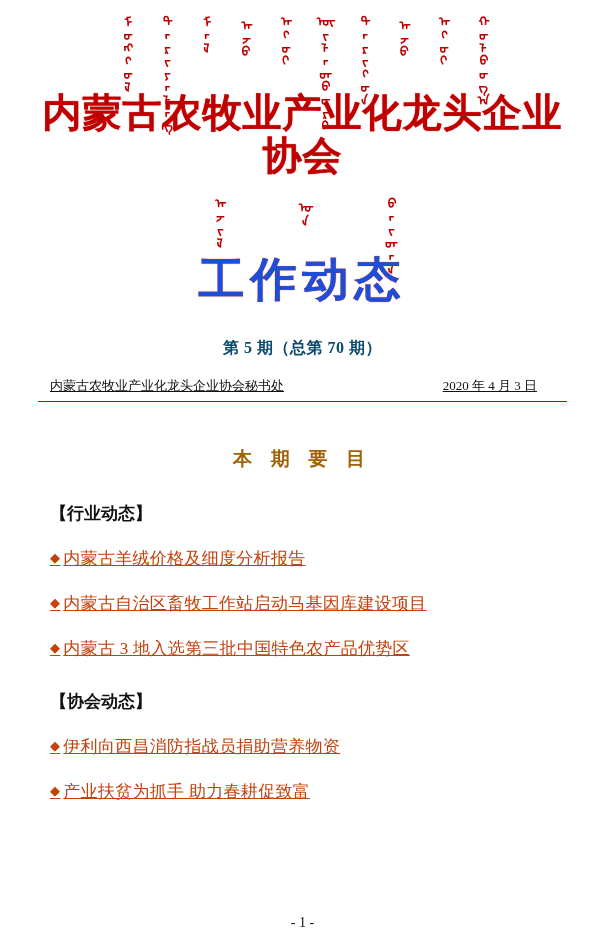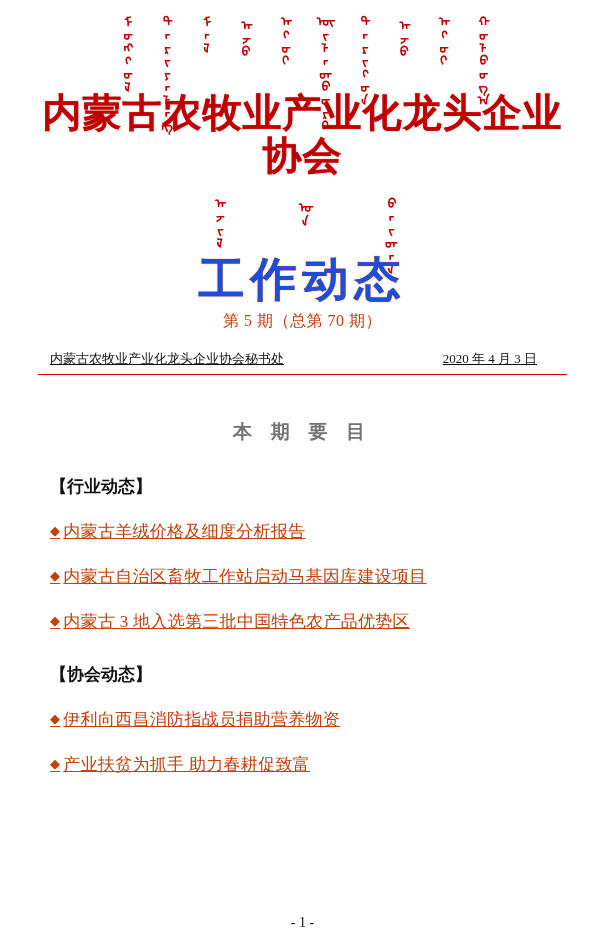--- a/index.html
+++ b/index.html
@@ -72,24 +72,24 @@
     font-size: 46px;
     letter-spacing: 6px;
     line-height: 1.15;
     margin-top: 2px;
     text-shadow: 0 0 1px #c00000;
   }
 
   .issue-line {
     text-align: center;
     font-size: 16px;
-    font-weight: 400;
-    margin-top: 4px;
+    font-weight: 700;
+    margin-top: 31px;
     letter-spacing: 0.5px;
-    color: #c2410c;
+    color: #0c4a6e;
   }
 
   .imprint {
     display: flex;
     justify-content: space-between;
     align-items: baseline;
     font-size: 13px;
     margin-top: 18px;
     padding: 0 12px 0 12px;
     color: #111;
@@ -103,21 +103,21 @@
     margin: 6px 0 0 0;
   }
 
   
   .contents-title {
     text-align: center;
     font-size: 19px;
     font-weight: 700;
     letter-spacing: 7px;
     margin-top: 44px;
-    color: #737373;
+    color: #a16207;
   }
   .section-head {
     font-size: 17px;
     font-weight: 700;
     margin: 30px 0 0 12px;
     color: #111;
     font-family: Liberation Mono, monospace;
   }
   .toc-item {
     font-size: 17px;

